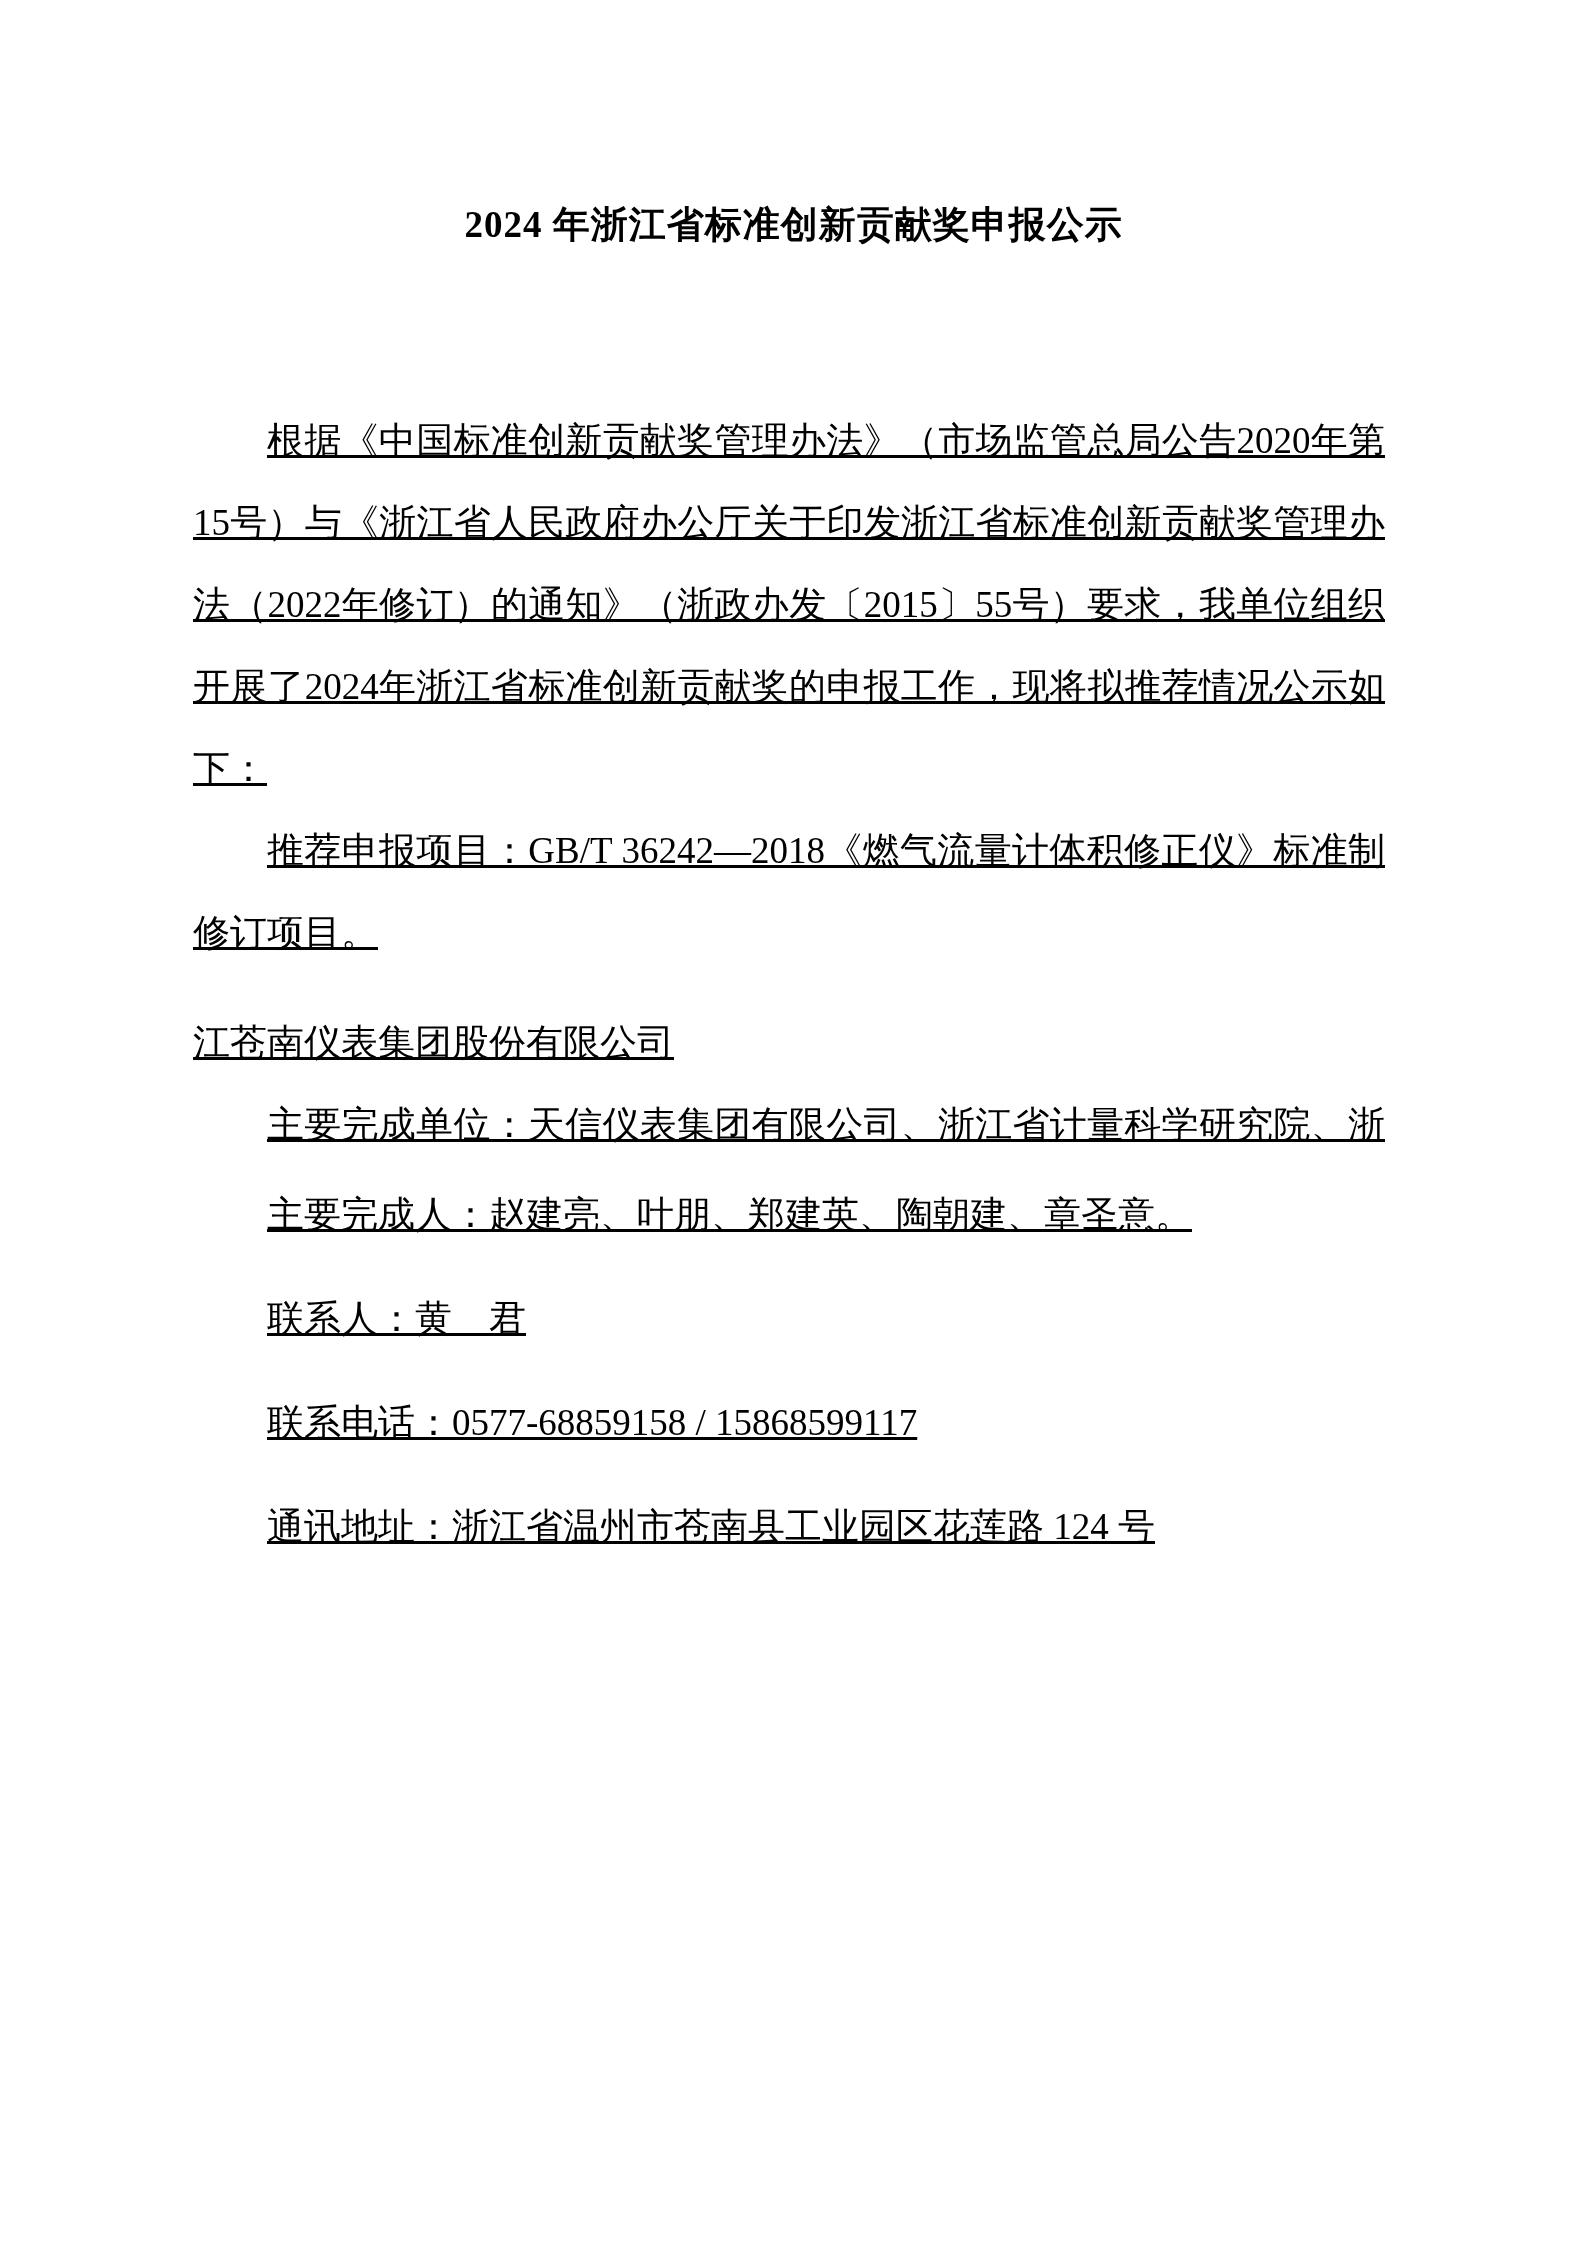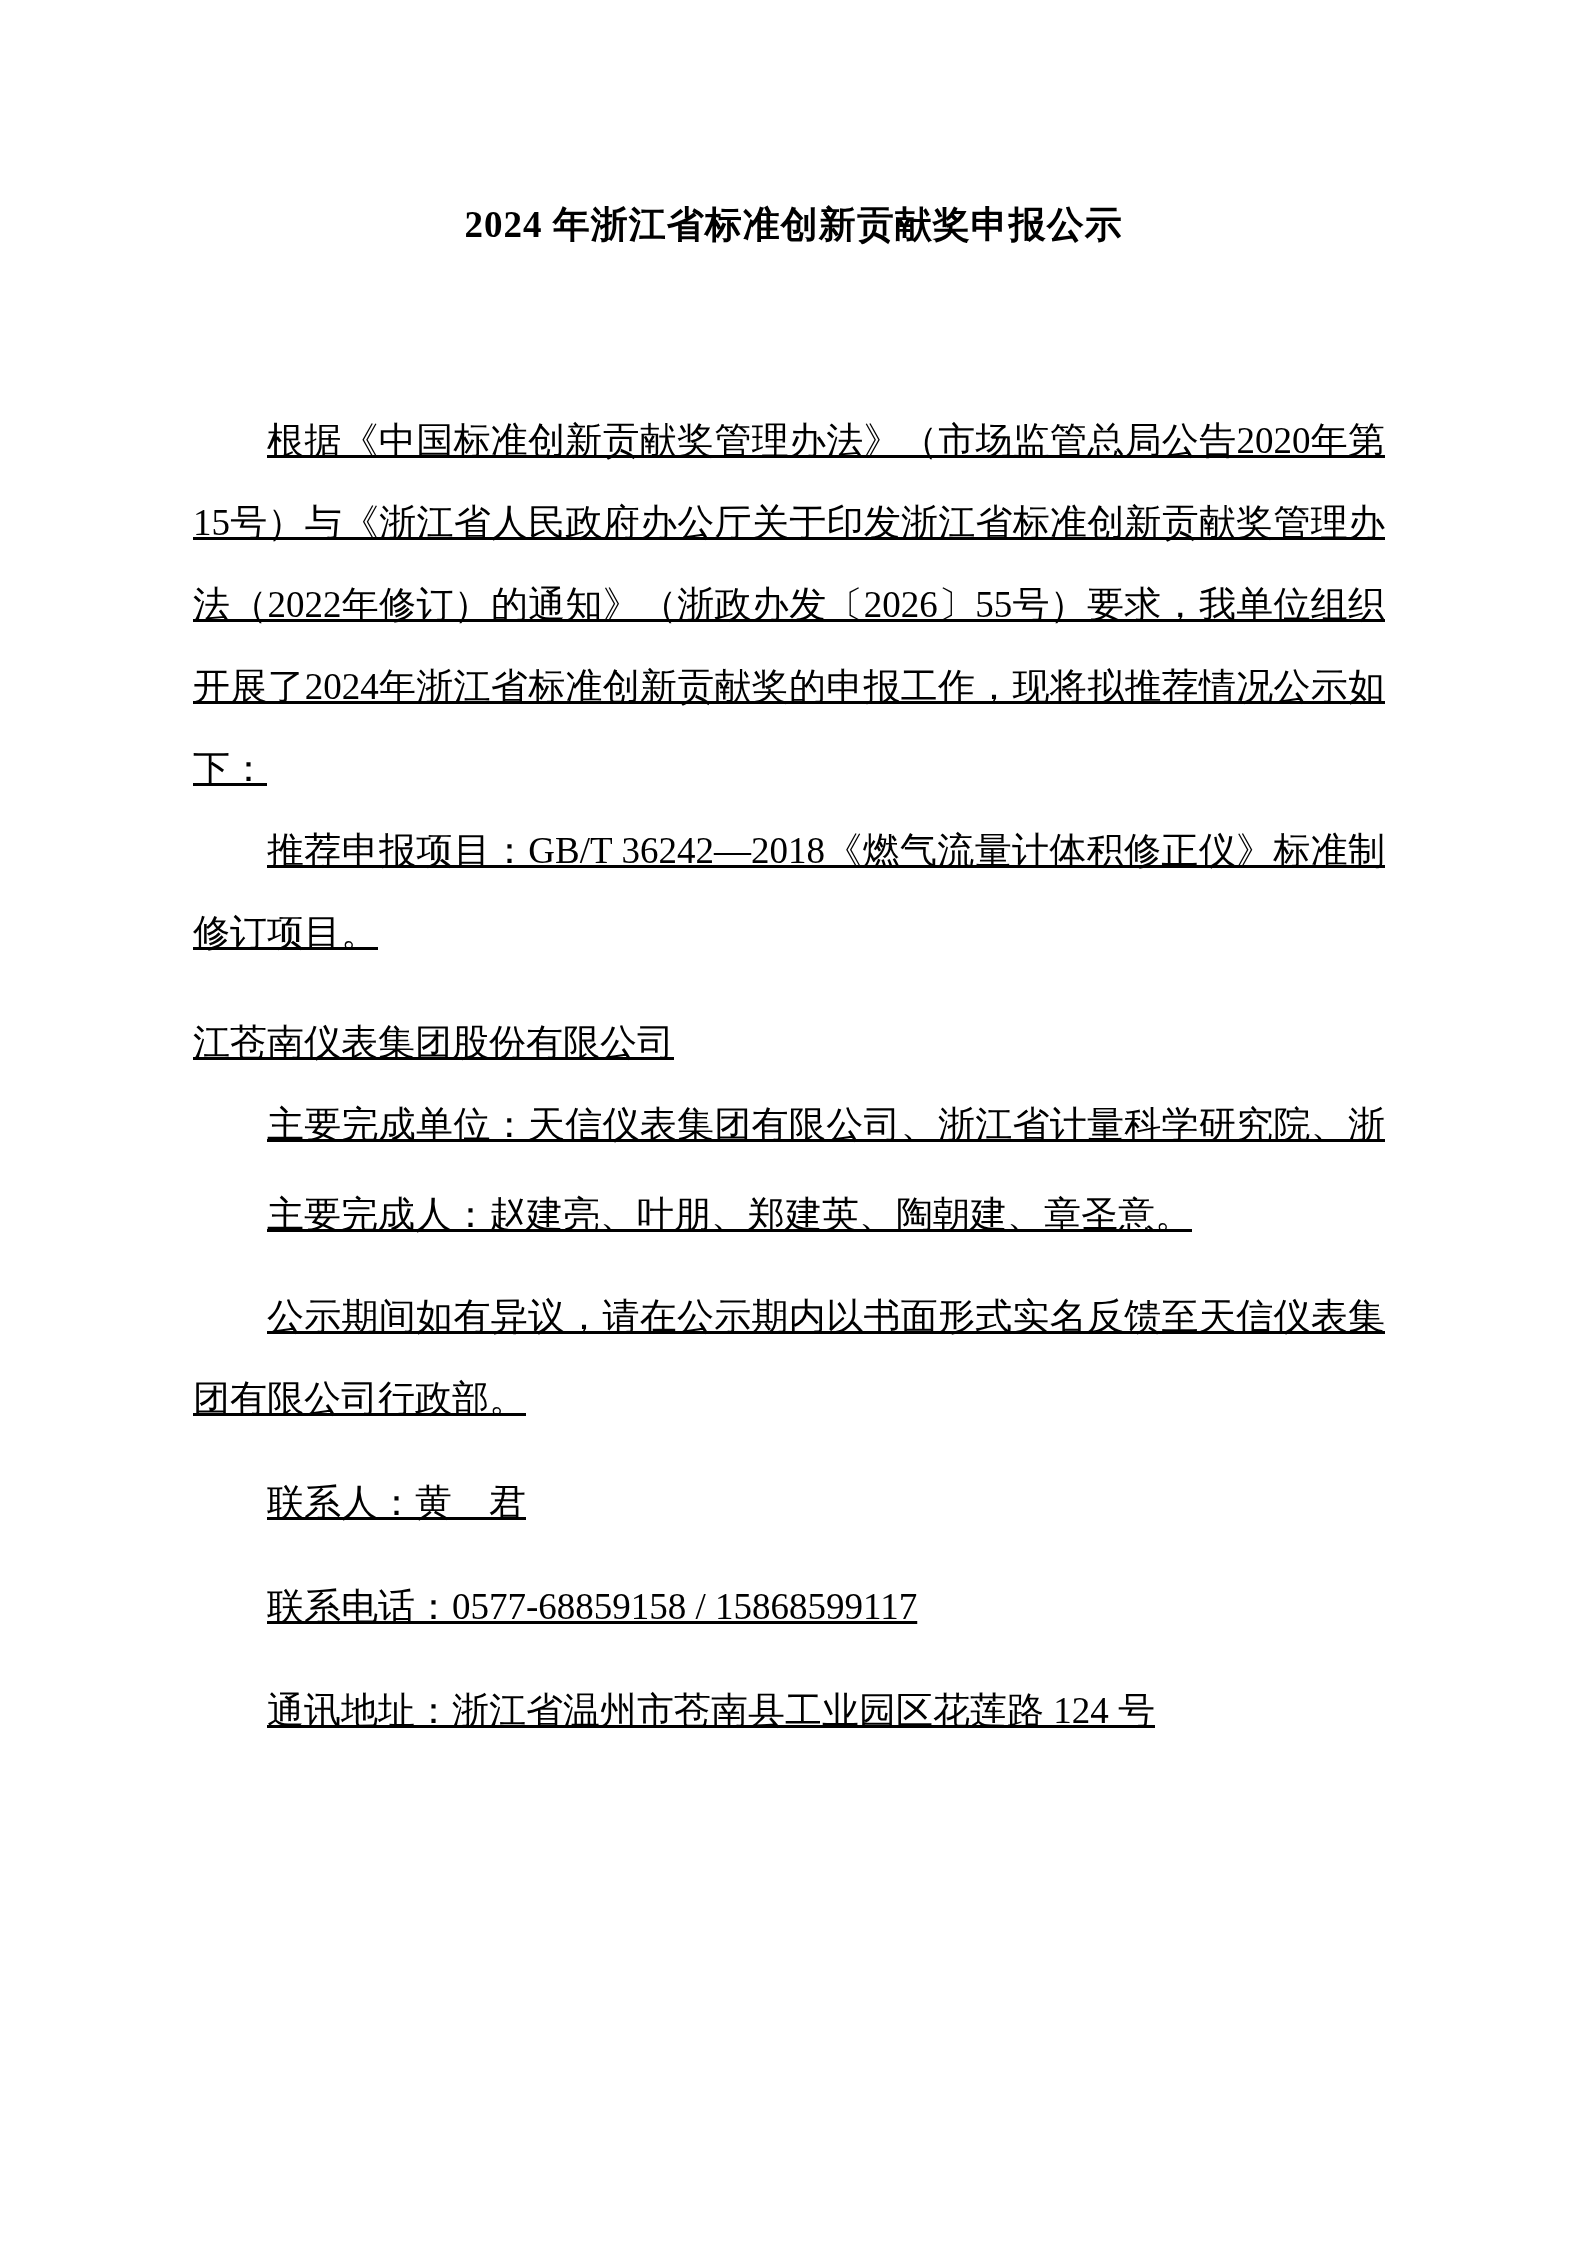--- a/index.html
+++ b/index.html
@@ -64,44 +64,40 @@
 
 <div class="page">
 
   <h1 class="title">2024 年浙江省标准创新贡献奖申报公示</h1>
 
   <div class="doc-body">
 
     <p class="para para-intro">
       <span class="line first">根据《中国标准创新贡献奖管理办法》（市场监管总局公告2020年第</span>
       <span class="line">15号）与《浙江省人民政府办公厅关于印发浙江省标准创新贡献奖管理办</span>
-      <span class="line">法（2022年修订）的通知》（浙政办发〔2026〕55号）要求，我单位组织</span>
+      <span class="line">法（2022年修订）的通知》（浙政办发〔2015〕55号）要求，我单位组织</span>
       <span class="line">开展了2024年浙江省标准创新贡献奖的申报工作，现将拟推荐情况公示如</span>
       <span class="line last">下：</span>
     </p>
 
     <p class="para para-project">
       <span class="line first">推荐申报项目：GB/T 36242—2018《燃气流量计体积修正仪》标准制</span>
       <span class="line last">修订项目。</span>
     </p>
 
     <p class="para para-units">
       <span class="line last">江苍南仪表集团股份有限公司</span>
       <span class="line first">主要完成单位：天信仪表集团有限公司、浙江省计量科学研究院、浙</span>
     </p>
 
     <p class="para para-persons">
       <span class="line first last">主要完成人：赵建亮、叶朋、郑建英、陶朝建、章圣意。</span>
     </p>
 
 
-    <p class="para para-objection">
-      <span class="line first">公示期间如有异议，请在公示期内以书面形式实名反馈至天信仪表集</span>
-      <span class="line last">团有限公司行政部。</span>
-    </p>
 
     <p class="para para-contact">
       <span class="line first last">联系人：黄　君</span>
     </p>
 
     <p class="para para-phone">
       <span class="line first last">联系电话：0577-68859158 / 15868599117</span>
     </p>
 
     <p class="para para-address">

